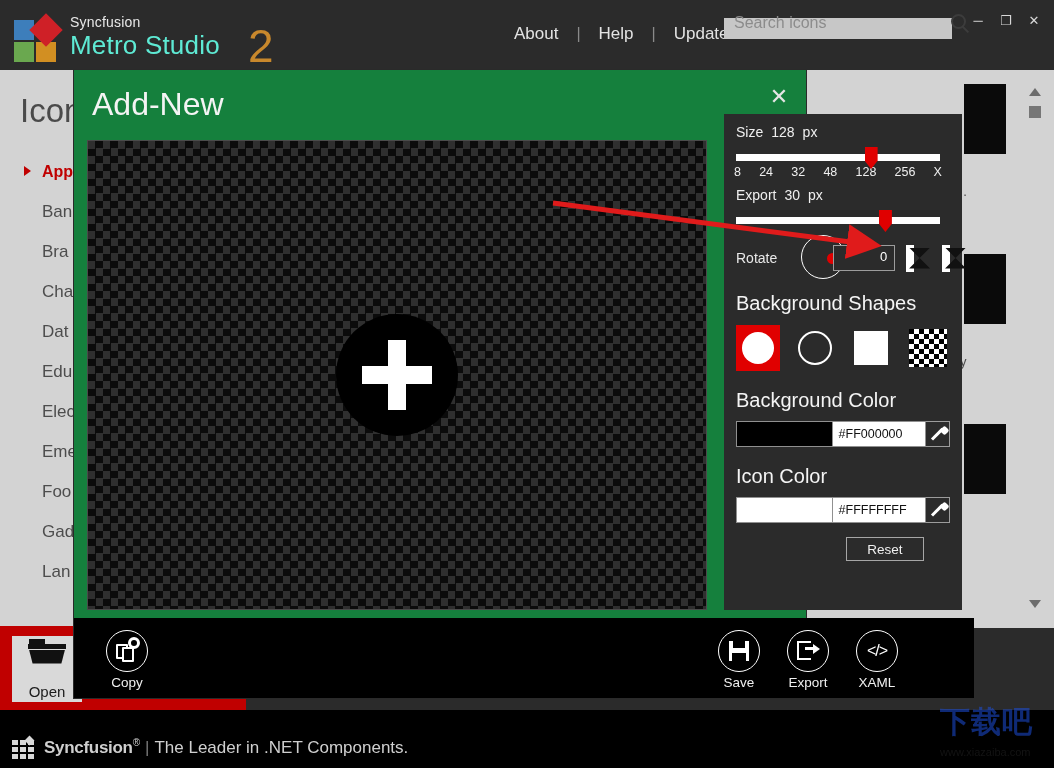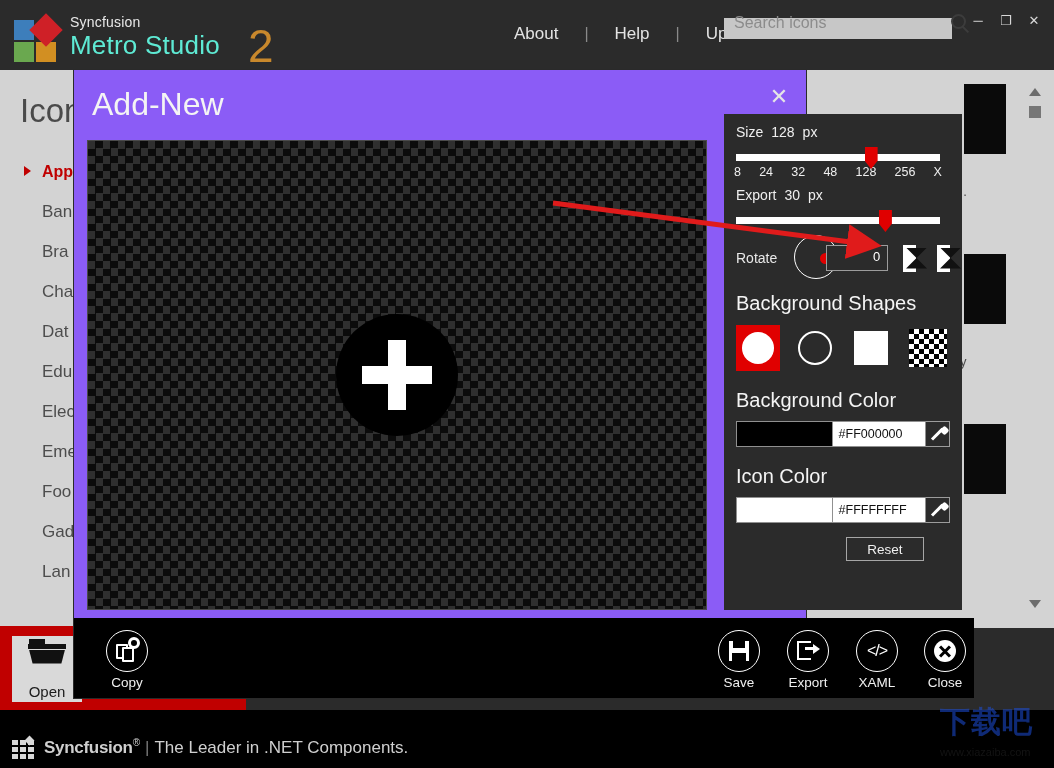--- a/index.html
+++ b/index.html
@@ -48,21 +48,21 @@
     font-weight: 400; letter-spacing: .2px;
   }
   .brand-ver {
     position: absolute; left: 178px; top: 8px;
     font-size: 46px; font-weight: 300; color: #c8882c;
     line-height: 48px;
   }
 
   .topmenu {
     position: absolute; top: 24px; left: 500px;
-    display: flex; align-items: center; gap: 12px;
+    display: flex; align-items: center; gap: 4px;
     font-size: 17px; color: #e3e3e3;
   }
   .topmenu a {
     color: #e3e3e3; text-decoration: none; padding: 0 14px;
     font-weight: 300;
   }
   .topmenu .sep { color: #8a8a8a; font-size: 16px; }
 
   .searchbox {
     position: absolute; left: 724px; top: 18px;
@@ -240,21 +240,21 @@
   }
   .wm-url {
     position: absolute; left: 0; top: 46px;
     font-size: 11px; color: #232323; white-space: nowrap;
   }
 
   
   .modal {
     position: absolute; left: 74px; top: 70px;
     width: 732px; height: 628px;
-    background: #8b5cf6;
+    background: #15803d;
     box-shadow: 0 0 0 1px #2a2a2a;
   }
   .modal-title {
     position: absolute; left: 18px; top: 16px;
     font-size: 32px; color: #f4f4f4; font-weight: 300;
   }
   .modal-close {
     position: absolute; right: 8px; top: 8px;
     width: 38px; height: 38px;
     display: flex; align-items: center; justify-content: center;
@@ -303,21 +303,21 @@
     background: #e00000; margin-left: -6px;
     clip-path: polygon(0 0, 100% 0, 100% 62%, 50% 100%, 0 62%);
   }
   .ticks {
     display: flex; justify-content: space-between;
     width: 208px; margin-left: -2px;
     font-size: 12.5px; color: #efefef; font-weight: 300;
   }
 
   .rotate-row {
-    display: flex; align-items: center; gap: 17px; margin-top: 18px;
+    display: flex; align-items: center; gap: 24px; margin-top: 18px;
   }
   .rotate-label { font-size: 14px; font-weight: 300; }
   .rotate-dial {
     position: relative; width: 96px; height: 32px;
   }
   .rotate-dial .circle {
     position: absolute; left: 0; top: -7px;
     width: 44px; height: 44px; border: 1.5px solid #fff; border-radius: 50%;
   }
   .rotate-dial .dot {
@@ -717,26 +717,20 @@
         <div class="lbl">Export</div>
       </div>
 
       <div class="tool" style="left:768px">
         <div class="ico">
           <span class="g-xaml">&lt;/&gt;</span>
         </div>
         <div class="lbl">XAML</div>
       </div>
 
-      <div class="tool" style="left:836px">
-        <div class="ico">
-          <div class="g-close"></div>
-        </div>
-        <div class="lbl">Close</div>
-      </div>
     </div>
   </div>
 
   <svg class="annot" viewBox="0 0 1054 768" xmlns="http://www.w3.org/2000/svg">
     <defs>
       <marker id="ah" markerWidth="7" markerHeight="7" refX="2.2" refY="3.5" orient="auto">
         <path d="M0,0 L7,3.5 L0,7 z" fill="#E01B1B"></path>
       </marker>
     </defs>
     <line x1="553" y1="203" x2="858" y2="243" stroke="#E01B1B" stroke-width="5" marker-end="url(#ah)"></line>

